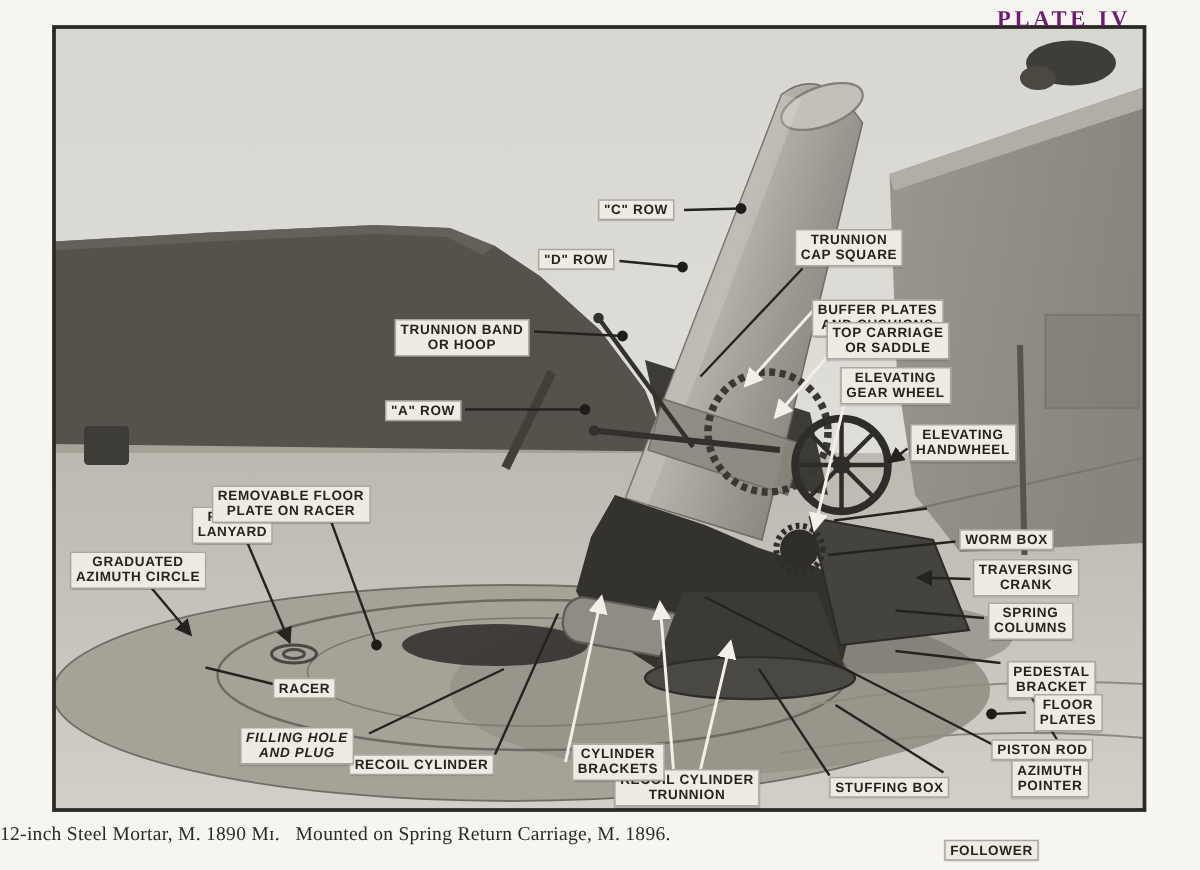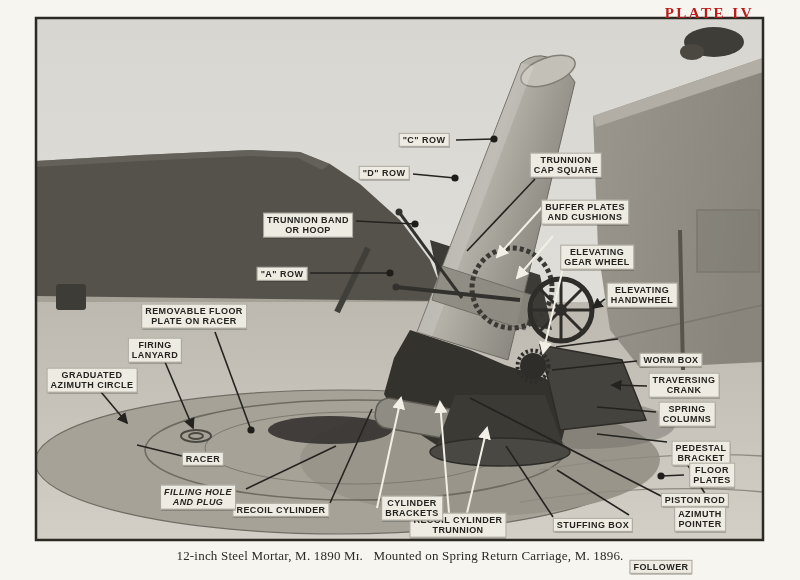--- a/index.html
+++ b/index.html
@@ -4,25 +4,24 @@
 <style>
   html,body{margin:0;padding:0;}
   body{
     width:800px;height:580px;position:relative;overflow:hidden;
     background:#f7f5ef;
     font-family:"Liberation Sans",sans-serif;
   }
   .plate-title{
     position:absolute;top:5px;right:46px;
     font:bold 15px "Liberation Serif",serif;
-    letter-spacing:2.5px;color:#b91c1c;
+    letter-spacing:2.5px;color:#701a75;
   }
   .caption{
     position:absolute;top:548px;left:0;width:800px;
-    text-align:center;
     font:13px "Liberation Serif",serif;
     color:#2b2a25;letter-spacing:.2px;
     white-space:pre;
   }
   #scene{position:absolute;left:0;top:0;}
   #label-layer{position:absolute;left:0;top:0;width:800px;height:580px;pointer-events:none;}
   .part-label{
     position:absolute;transform:translate(-50%,-50%);
     background:#eeebe2;color:#24231f;
     font:bold 9px/1.15 "Liberation Sans",sans-serif;
@@ -180,20 +179,22 @@
   <rect x="36" y="18" width="727" height="522" fill="none" stroke="#2a2923" stroke-width="2.5"></rect>
 </svg>
 
 <div id="label-layer">
     <div class="part-label" style="left: 424px; top: 140px;">"C" ROW</div>
     <div class="part-label" style="left: 384px; top: 173px;">"D" ROW</div>
     <div class="part-label" style="left: 566px; top: 165px;">TRUNNION
 CAP SQUARE</div>
     <div class="part-label" style="left: 585px; top: 212px;">BUFFER PLATES
 AND CUSHIONS</div>
+    <div class="part-label" style="left: 592px; top: 227px;">TOP CARRIAGE
+OR SADDLE</div>
     <div class="part-label" style="left: 597px; top: 257px;">ELEVATING
 GEAR WHEEL</div>
     <div class="part-label" style="left: 642px; top: 295px;">ELEVATING
 HANDWHEEL</div>
     <div class="part-label" style="left: 671px; top: 360px;">WORM BOX</div>
     <div class="part-label" style="left: 684px; top: 385px;">TRAVERSING
 CRANK</div>
     <div class="part-label" style="left: 687px; top: 414px;">SPRING
 COLUMNS</div>
     <div class="part-label" style="left: 701px; top: 453px;">PEDESTAL
@@ -210,21 +211,21 @@
     <div class="part-label" style="left: 371px; top: 508px; margin-left: 41px;">CYLINDER
 BRACKETS</div>
     <div class="part-label" style="left: 281px; top: 510px;">RECOIL CYLINDER</div>
     <div class="part-label" style="left: 198px; top: 497px; font-style: italic;">FILLING HOLE
 AND PLUG</div>
     <div class="part-label" style="left: 203px; top: 459px;">RACER</div>
     <div class="part-label" style="left: 92px; top: 380px;">GRADUATED
 AZIMUTH CIRCLE</div>
     <div class="part-label" style="left: 155px; top: 350px;">FIRING
 LANYARD</div>
-    <div class="part-label" style="left: 194px; top: 316px;">REMOVABLE FLOOR
+    <div class="part-label" style="left: 194px; top: 336px;">REMOVABLE FLOOR
 PLATE ON RACER</div>
     <div class="part-label" style="left: 282px; top: 274px;">"A" ROW</div>
     <div class="part-label" style="left: 308px; top: 225px;">TRUNNION BAND
 OR HOOP</div>
   </div>
 
 <div class="plate-title">PLATE IV</div>
 <div class="caption">12-inch Steel Mortar, M. 1890 Mɪ.   Mounted on Spring Return Carriage, M. 1896.</div>
 
 </body></html>

